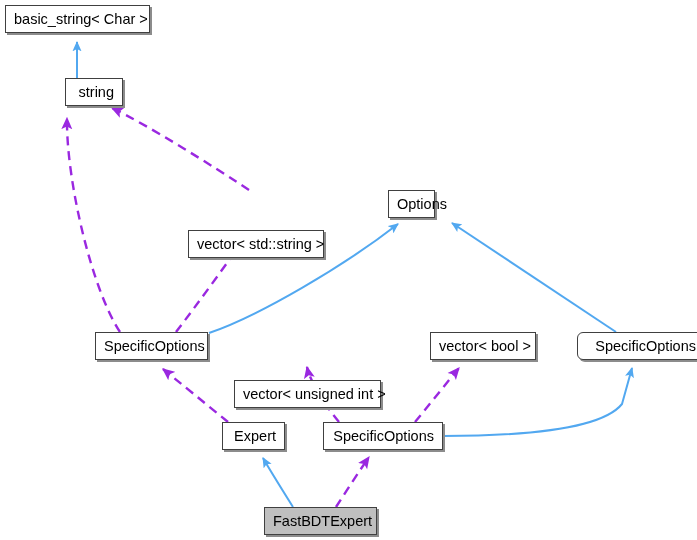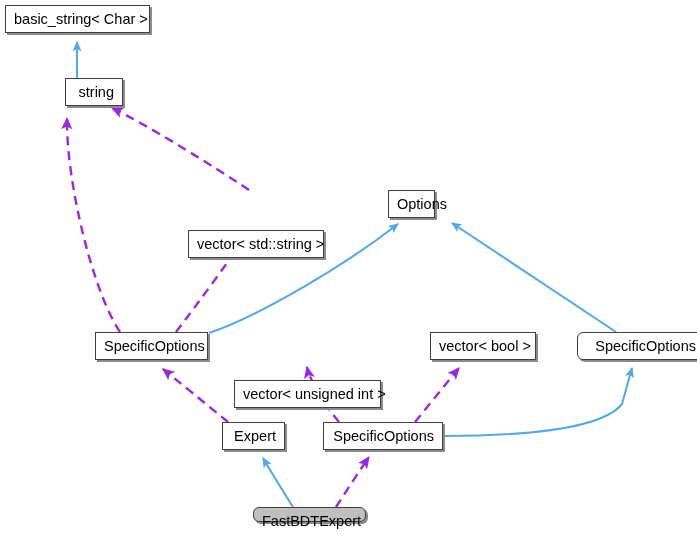--- a/index.html
+++ b/index.html
@@ -99,18 +99,18 @@
       </div>
       <div class="node" style="left: 577px; top: 332px; width: 128px; height: 28px; border-radius: 6px;">
         <span class="label">SpecificOptions</span>
       </div>
       <div class="node" style="left: 222px; top: 422px; width: 63px; height: 28px;">
         <span class="label">Expert</span>
       </div>
       <div class="node" style="left: 323px; top: 422px; width: 120px; height: 28px;">
         <span class="label">SpecificOptions</span>
       </div>
-      <div class="node current" style="left: 253px; top: 507px; width: 113px; height: 15px; border-radius: 6px;">
+      <div class="node current" style="left: 264px; top: 507px; width: 113px; height: 28px;">
         <span class="label">FastBDTExpert</span>
       </div>
     </div>
 
 </div>
 
 </body></html>

